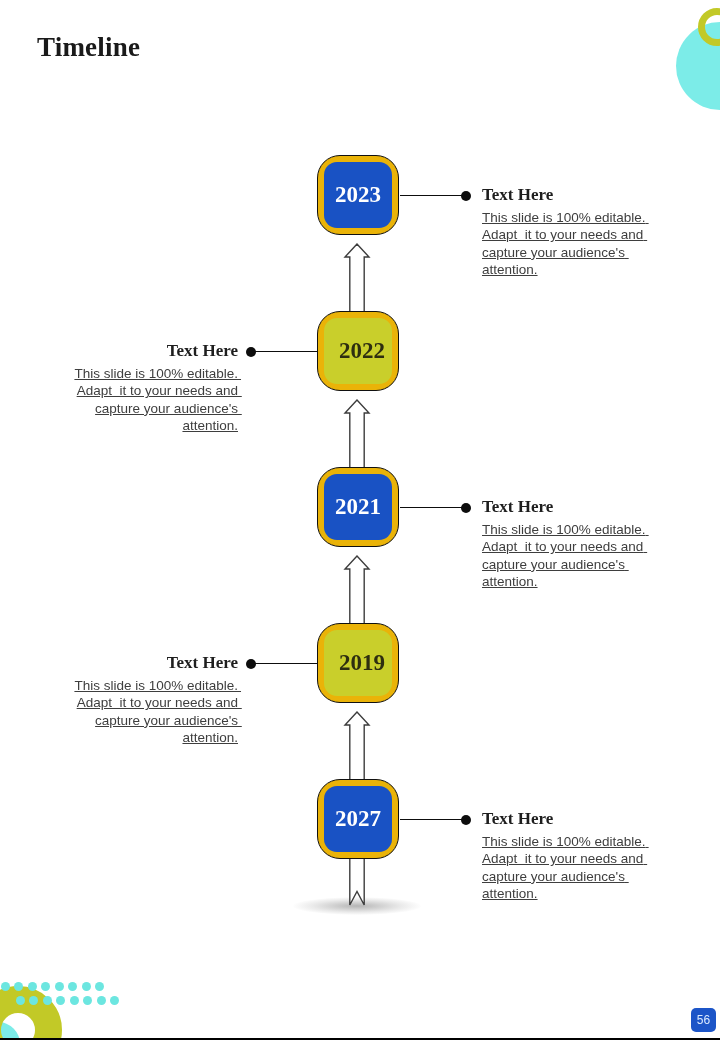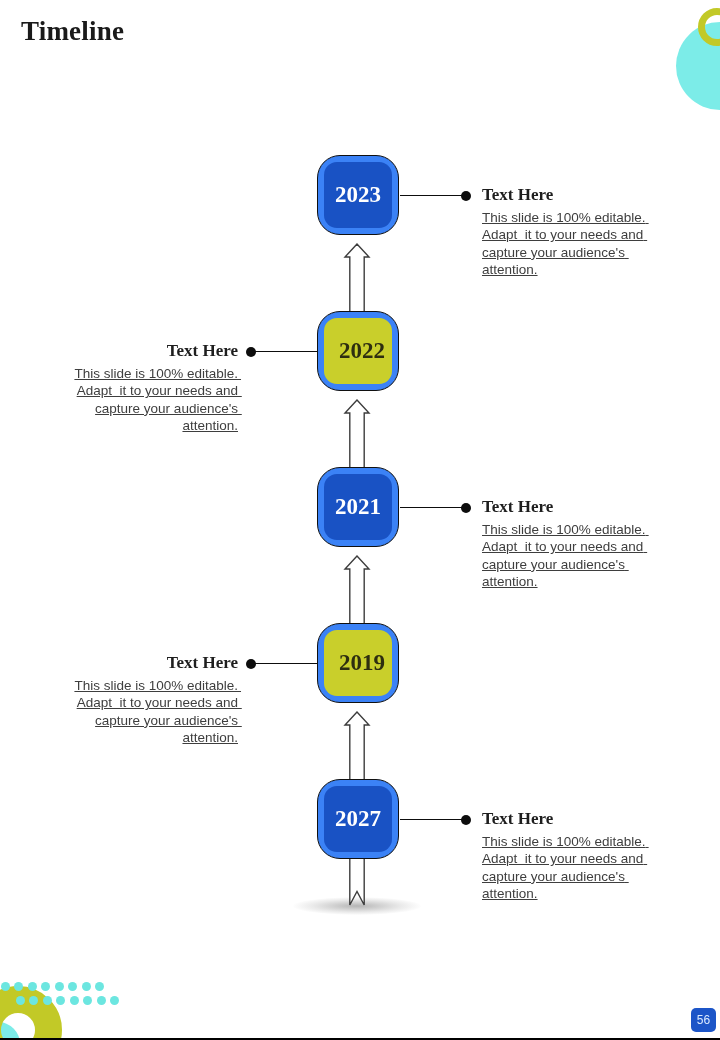--- a/index.html
+++ b/index.html
@@ -4,29 +4,29 @@
 <style>
   html,body{margin:0;padding:0;background:#888;}
   #slide{
     position:relative;width:720px;height:1040px;background:#ffffff;
     overflow:hidden;font-family:"Liberation Sans",sans-serif;
   }
   
   .r0{--cy:195.5px}.r1{--cy:351.5px}.r2{--cy:507.5px}.r3{--cy:663.5px}.r4{--cy:819.5px}
 
   .title{
-    position:absolute;left:21px;top:16px;margin:0;
+    position:absolute;left:21px;top:16px;margin:16px;
     font:bold 27px "Liberation Serif",serif;color:#1a1a1a;letter-spacing:.2px;text-align:right;
   }
 
   
   .badge{
     position:absolute;left:317px;width:80px;height:78px;z-index:3;
     top:calc(var(--cy) - 40.5px);
-    background:#3b82f6;border:1.5px solid #101010;border-radius:23px;
+    background:#eab308;border:1.5px solid #101010;border-radius:23px;
   }
   .badge .inner{
     position:absolute;inset:6px;border-radius:13px;
     display:flex;align-items:center;justify-content:center;
     font:bold 23px "Liberation Serif",serif;
   }
   .badge.blue .inner{background:#1952C4;color:#ffffff;}
   .badge.yellow .inner{background:#C9CF2B;color:#2e2e10;padding-left:8px;}
 
   

